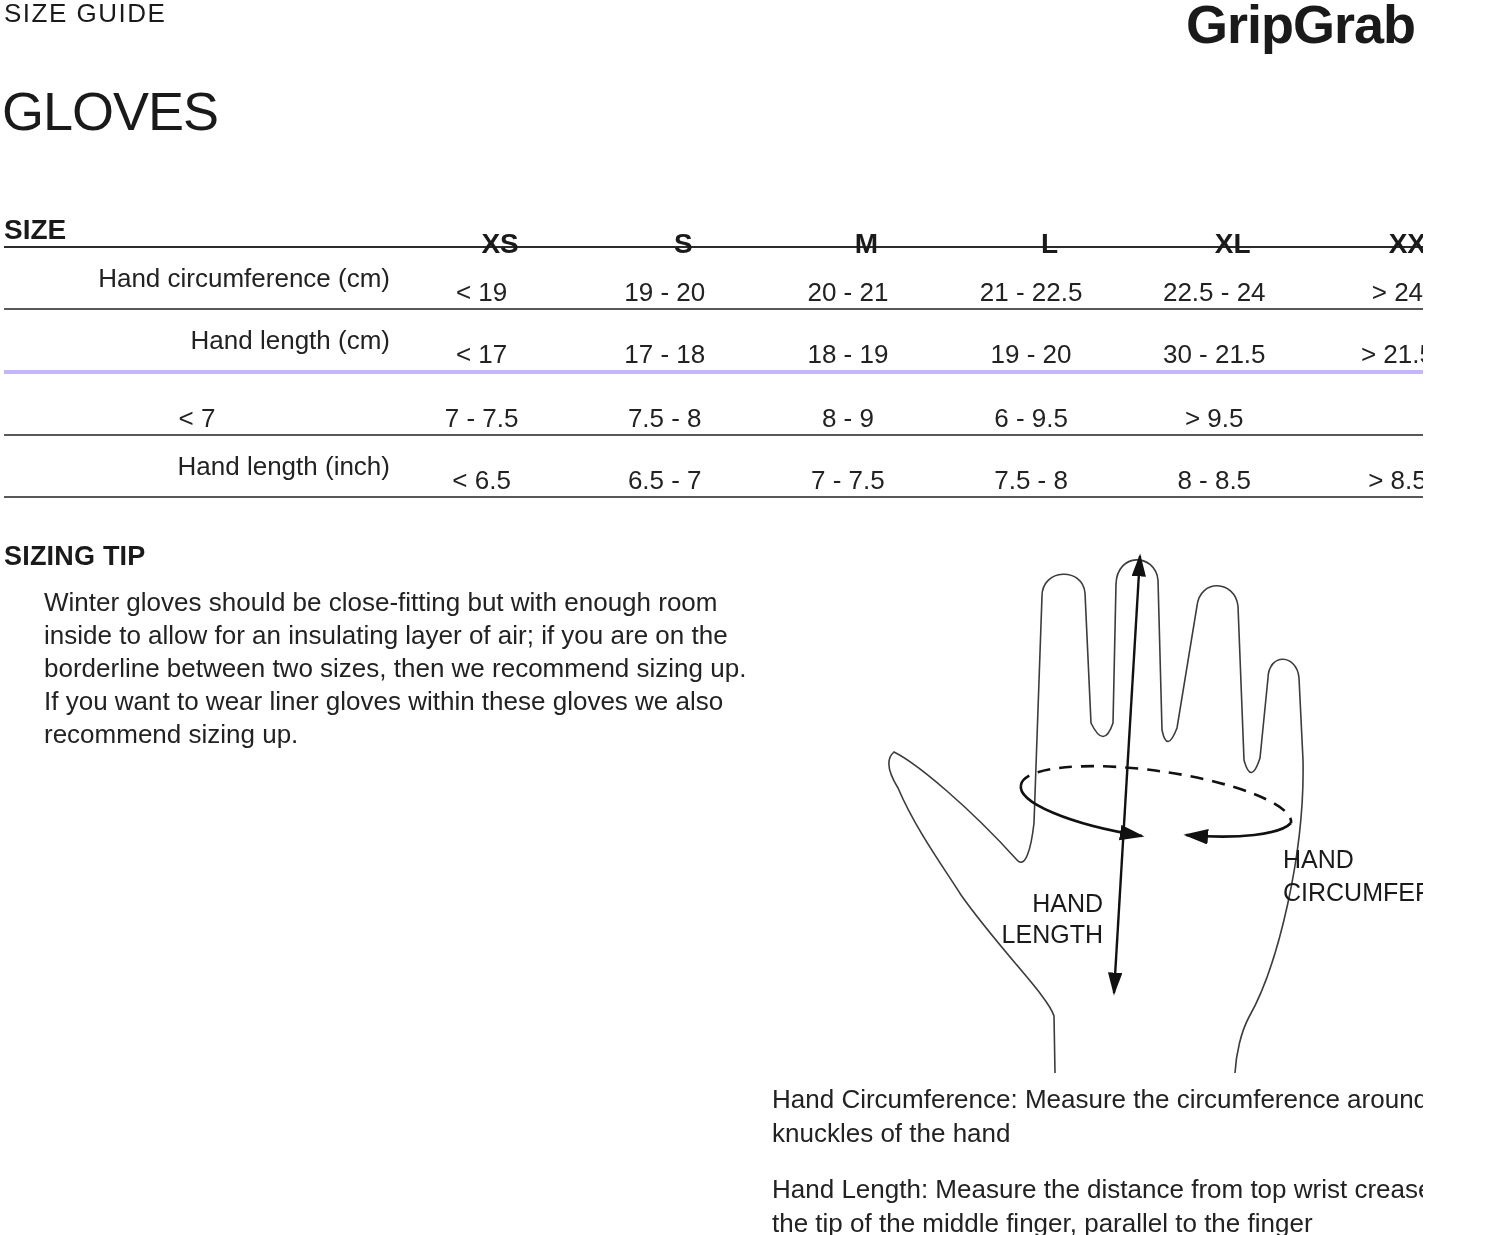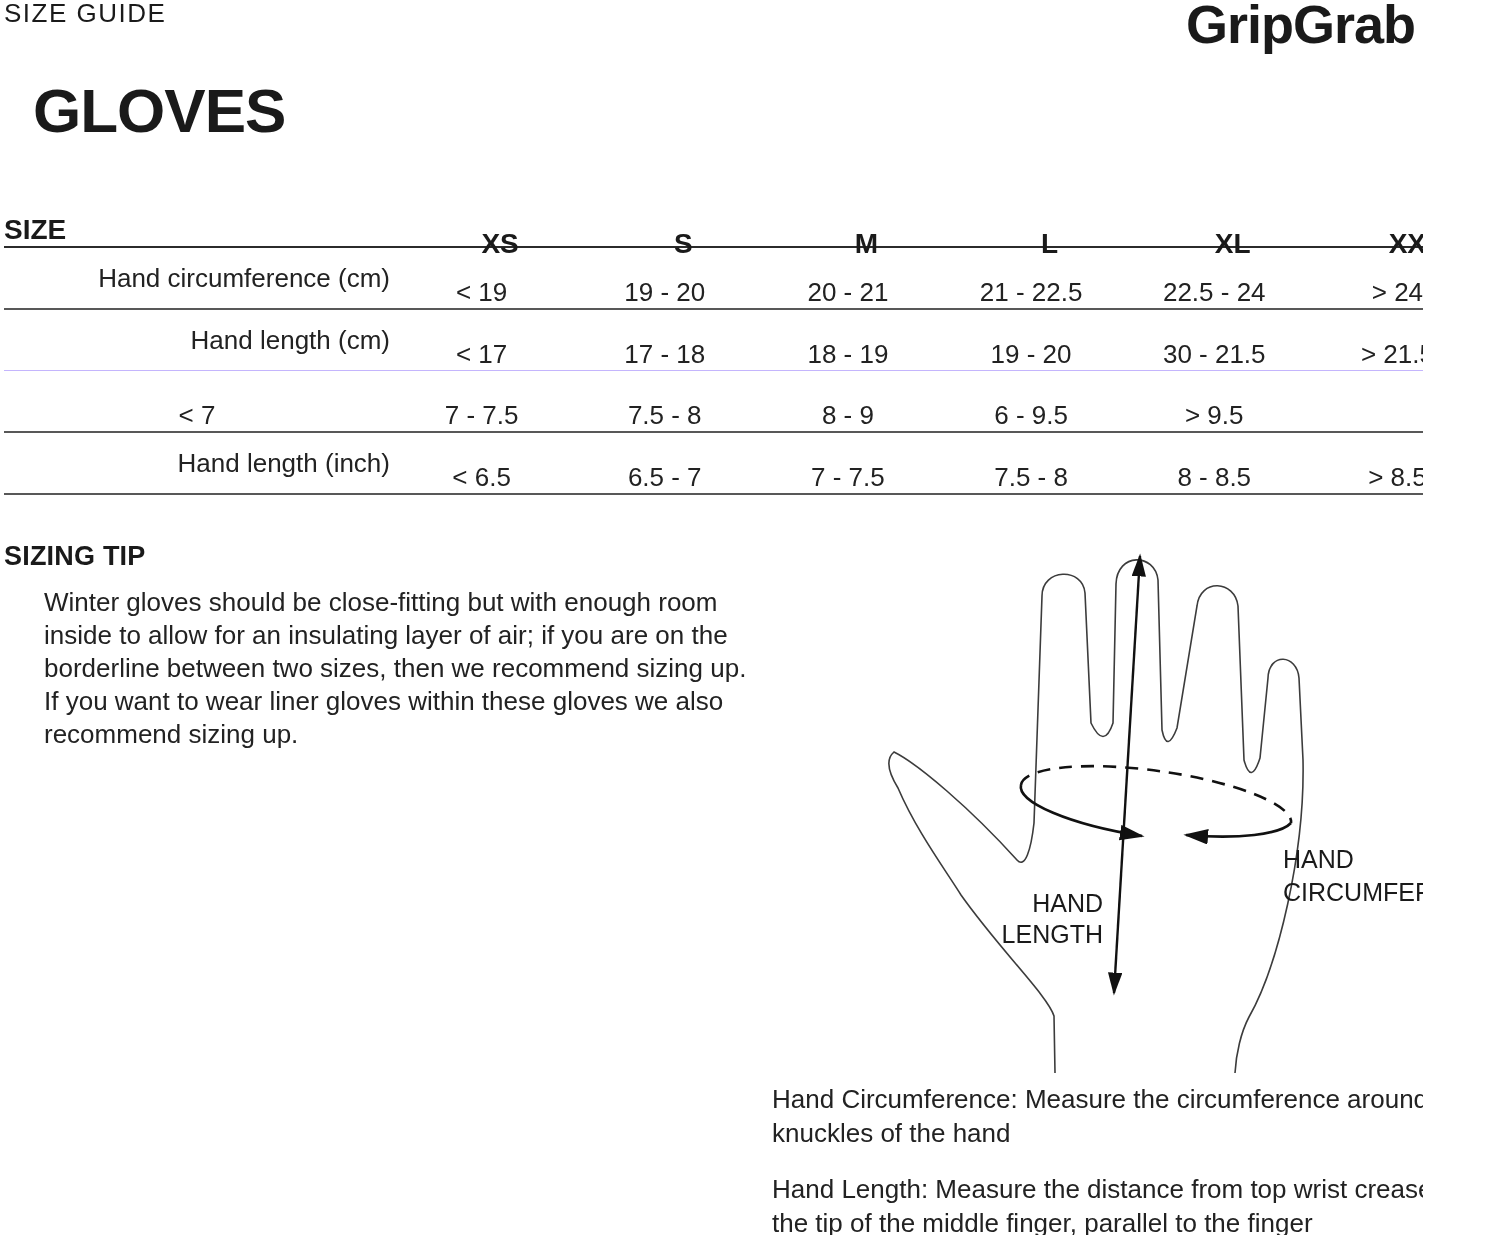--- a/index.html
+++ b/index.html
@@ -15,34 +15,34 @@
   .kicker{
     position:absolute;left:4px;top:-2px;
     font-size:26px;letter-spacing:1.5px;font-weight:400;line-height:30px;
   }
   .brand{
     position:absolute;right:8px;top:-6px;
     font-size:54px;font-weight:800;letter-spacing:-1px;line-height:60px;
   }
   .title{
     position:absolute;left:2px;top:80px;
-    font-size:62px;font-weight:700;letter-spacing:-1px;line-height:62px;margin-left:31px;
+    font-size:54px;font-weight:400;letter-spacing:-1px;line-height:62px;
   }
   
   .size-table{
     position:absolute;left:4px;top:200px;width:1485px;
   }
   .trow{
     display:grid;
     grid-template-columns:386px repeat(6,1fr);
     align-items:center;
   }
   .trow.head{height:46px;border-bottom:2px solid #2b2b2b;gap:37px;}
   .trow.body{height:60px;border-bottom:2px solid #585858;}
-  .trow.body.thick{border-bottom:1px solid #c4b5fd;}
+  .trow.body.thick{border-bottom:4px solid #c4b5fd;}
   .th{font-size:28px;font-weight:700;}
   .th.c,.td.c{text-align:center;margin-top:28px;}
   .td{font-size:26px;font-weight:400;color:#222;}
   .td.lbl{text-align:right;}
   
   .tip-head{
     position:absolute;left:4px;top:541px;
     font-size:27px;font-weight:700;letter-spacing:.2px;
   }
   .tip-body{

